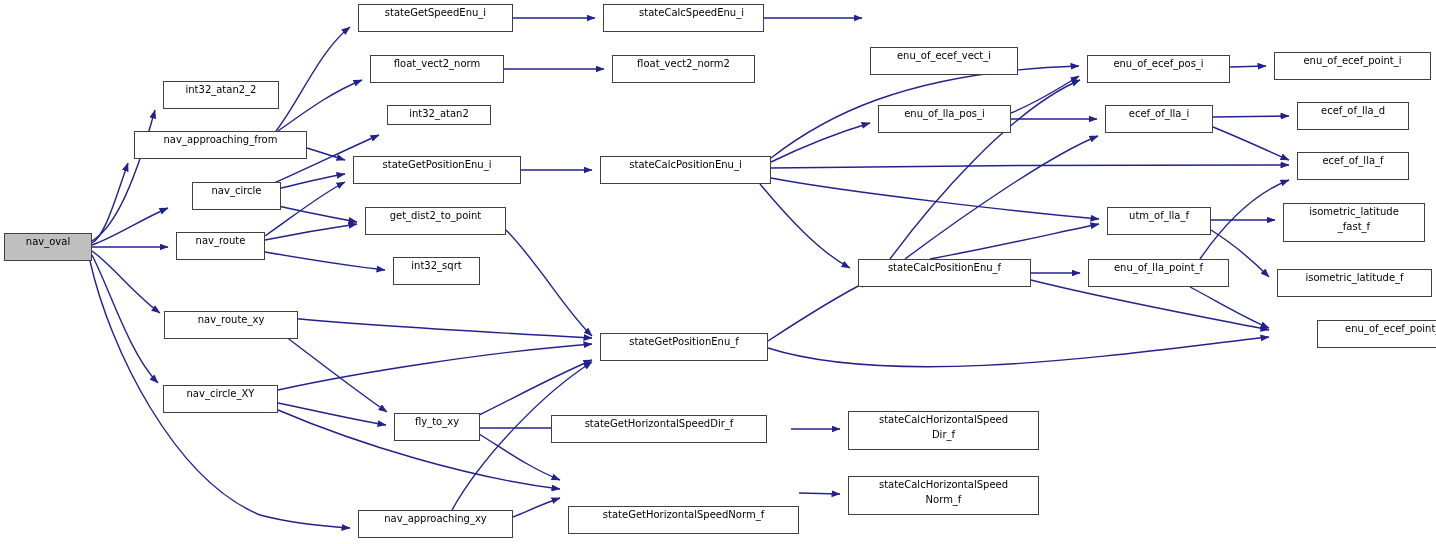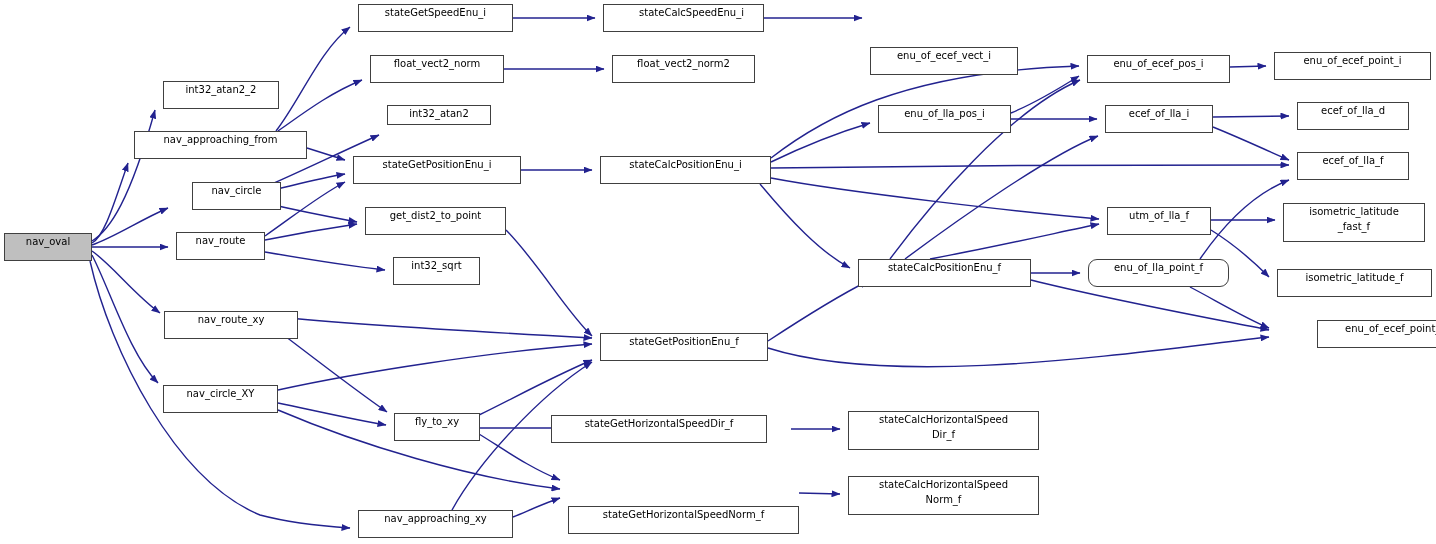--- a/index.html
+++ b/index.html
@@ -104,21 +104,21 @@
       <div class="node" style="left: 878px; top: 105px; width: 133px; height: 28px;"><span>enu_of_lla_pos_i</span></div>
       <div class="node" style="left: 858px; top: 259px; width: 173px; height: 28px;"><span>stateCalcPositionEnu_f</span></div>
       <div class="node" style="left: 848px; top: 411px; width: 191px; height: 39px;"><span>stateCalcHorizontalSpeed
 Dir_f</span></div>
       <div class="node" style="left: 848px; top: 476px; width: 191px; height: 39px;"><span>stateCalcHorizontalSpeed
 Norm_f</span></div>
       <div class="node" style="left: 870px; top: 4px; width: 148px; height: 28px; margin-top: 43px;"><span>enu_of_ecef_vect_i</span></div>
       <div class="node" style="left: 1087px; top: 55px; width: 143px; height: 28px;"><span>enu_of_ecef_pos_i</span></div>
       <div class="node" style="left: 1105px; top: 105px; width: 108px; height: 28px;"><span>ecef_of_lla_i</span></div>
       <div class="node" style="left: 1107px; top: 207px; width: 104px; height: 28px;"><span>utm_of_lla_f</span></div>
-      <div class="node" style="left: 1088px; top: 259px; width: 141px; height: 28px; border-radius: 9px;"><span>enu_of_lla_point_f</span></div>
+      <div class="node" style="left: 1088px; top: 259px; width: 141px; height: 28px;"><span>enu_of_lla_point_f</span></div>
       <div class="node" style="left: 1274px; top: 52px; width: 157px; height: 28px;"><span>enu_of_ecef_point_i</span></div>
       <div class="node" style="left: 1297px; top: 102px; width: 112px; height: 28px;"><span>ecef_of_lla_d</span></div>
       <div class="node" style="left: 1297px; top: 152px; width: 112px; height: 28px;"><span>ecef_of_lla_f</span></div>
       <div class="node" style="left: 1283px; top: 203px; width: 142px; height: 39px;"><span>isometric_latitude
 _fast_f</span></div>
       <div class="node" style="left: 1277px; top: 269px; width: 155px; height: 28px;"><span>isometric_latitude_f</span></div>
       <div class="node" style="left: 1277px; top: 320px; width: 155px; height: 28px; margin-left: 40px;"><span>enu_of_ecef_point_f</span></div>
     </div>
 </div>
 

